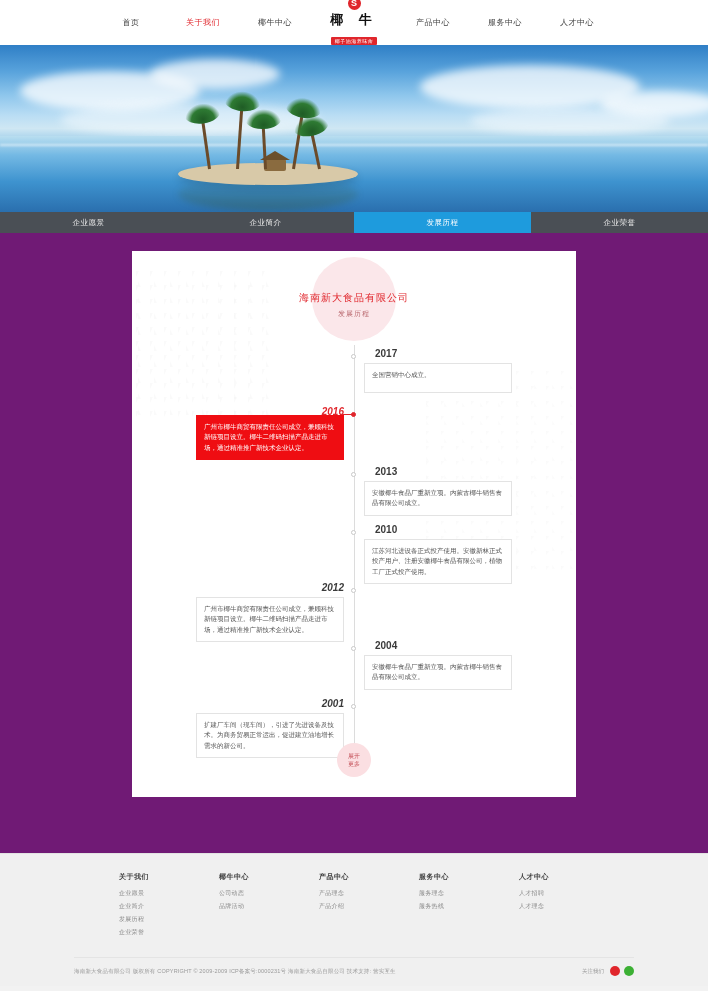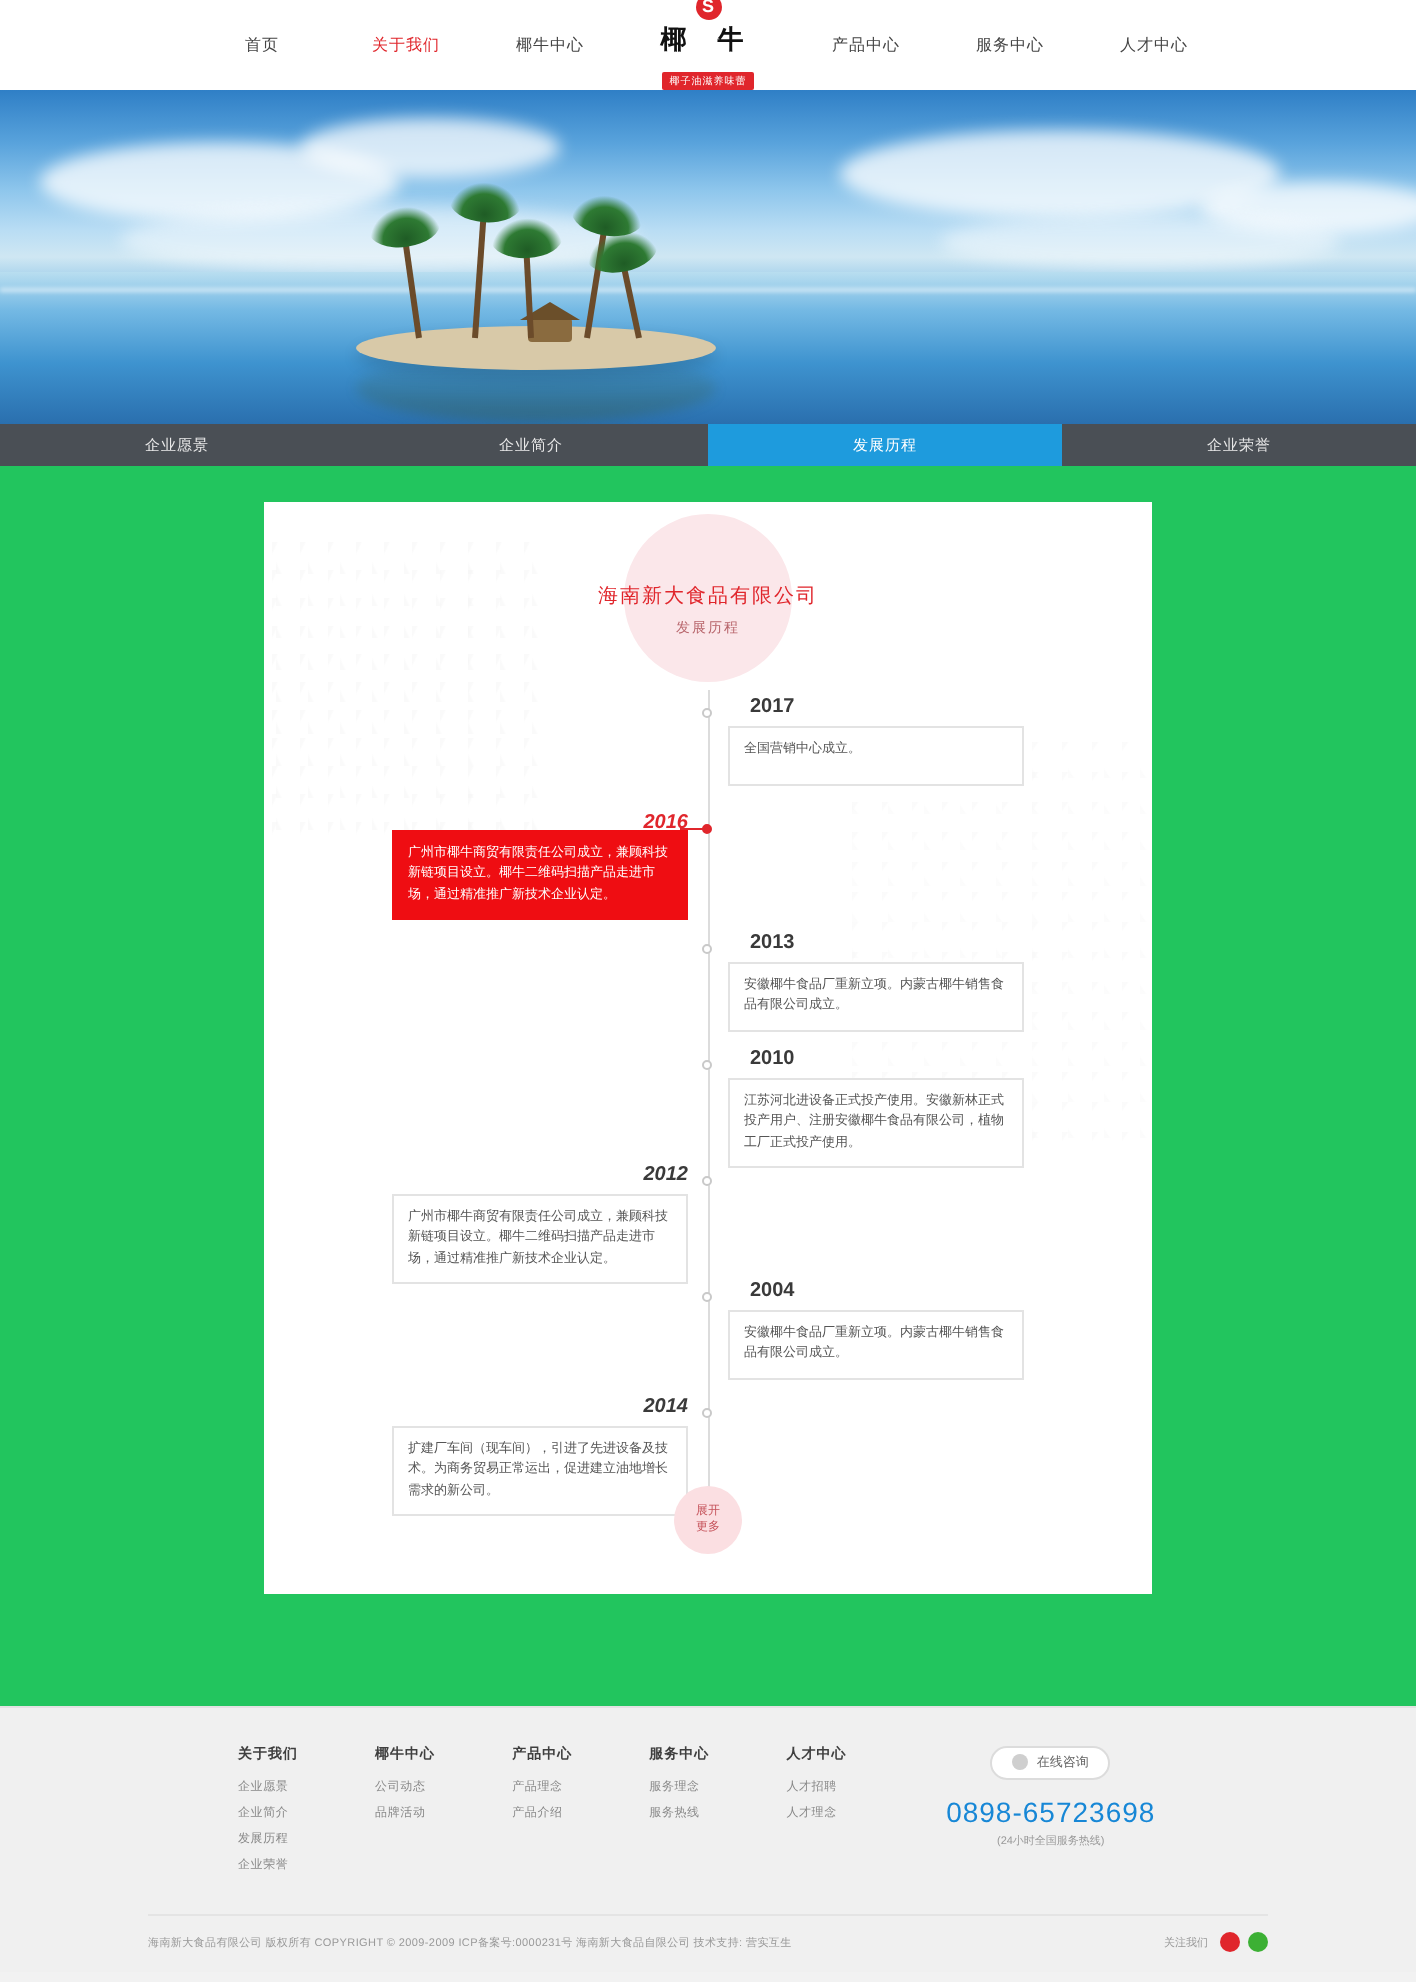--- a/index.html
+++ b/index.html
@@ -162,21 +162,21 @@
     align-items: center;
     justify-content: center;
     letter-spacing: 0.5px;
     cursor: pointer;
   }
   .subnav-item.active { background: #1e9bdd; color: #fff; }
 
   
   .main {
     position: relative;
-    background: #22c55e;
+    background: #701a75;
     padding: 18px 0 0 0;
     min-height: 620px;
   }
   .panel {
     position: relative;
     width: 444px;
     margin: 0 auto;
     background: #fff;
     padding: 18px 0 26px 0;
     overflow: hidden;
@@ -471,21 +471,21 @@
         </div>
 
         <div class="row right">
           <div class="dot"></div>
           <div class="year">2004</div>
           <div class="card">安徽椰牛食品厂重新立项。内蒙古椰牛销售食品有限公司成立。</div>
         </div>
 
         <div class="row left" style="min-height:62px;">
           <div class="dot"></div>
-          <div class="year">2014</div>
+          <div class="year">2001</div>
           <div class="card">扩建厂车间（现车间），引进了先进设备及技术。为商务贸易正常运出，促进建立油地增长需求的新公司。</div>
         </div>
 
         <div class="more">
           <span>展开</span>
           <span>更多</span>
         </div>
       </div>
     </div>
   </div>
@@ -518,28 +518,20 @@
         <a>服务理念</a>
         <a>服务热线</a>
       </div>
 
       <div class="fcol">
         <h4>人才中心</h4>
         <a>人才招聘</a>
         <a>人才理念</a>
       </div>
 
-      <div class="fcontact">
-        <div class="chatbtn">
-          <span class="chat-dot"></span>
-          <span>在线咨询</span>
-        </div>
-        <div class="phone">0898-65723698</div>
-        <div class="phone-note">(24小时全国服务热线)</div>
-      </div>
     </div>
 
     <div class="copyright">
       <div class="copytext">海南新大食品有限公司  版权所有 COPYRIGHT © 2009-2009  ICP备案号:0000231号 海南新大食品自限公司 技术支持: 营实互生</div>
       <div class="socials">
         <span class="social-label">关注我们</span>
         <span class="social s-weibo"></span>
         <span class="social s-wechat"></span>
       </div>
     </div>

